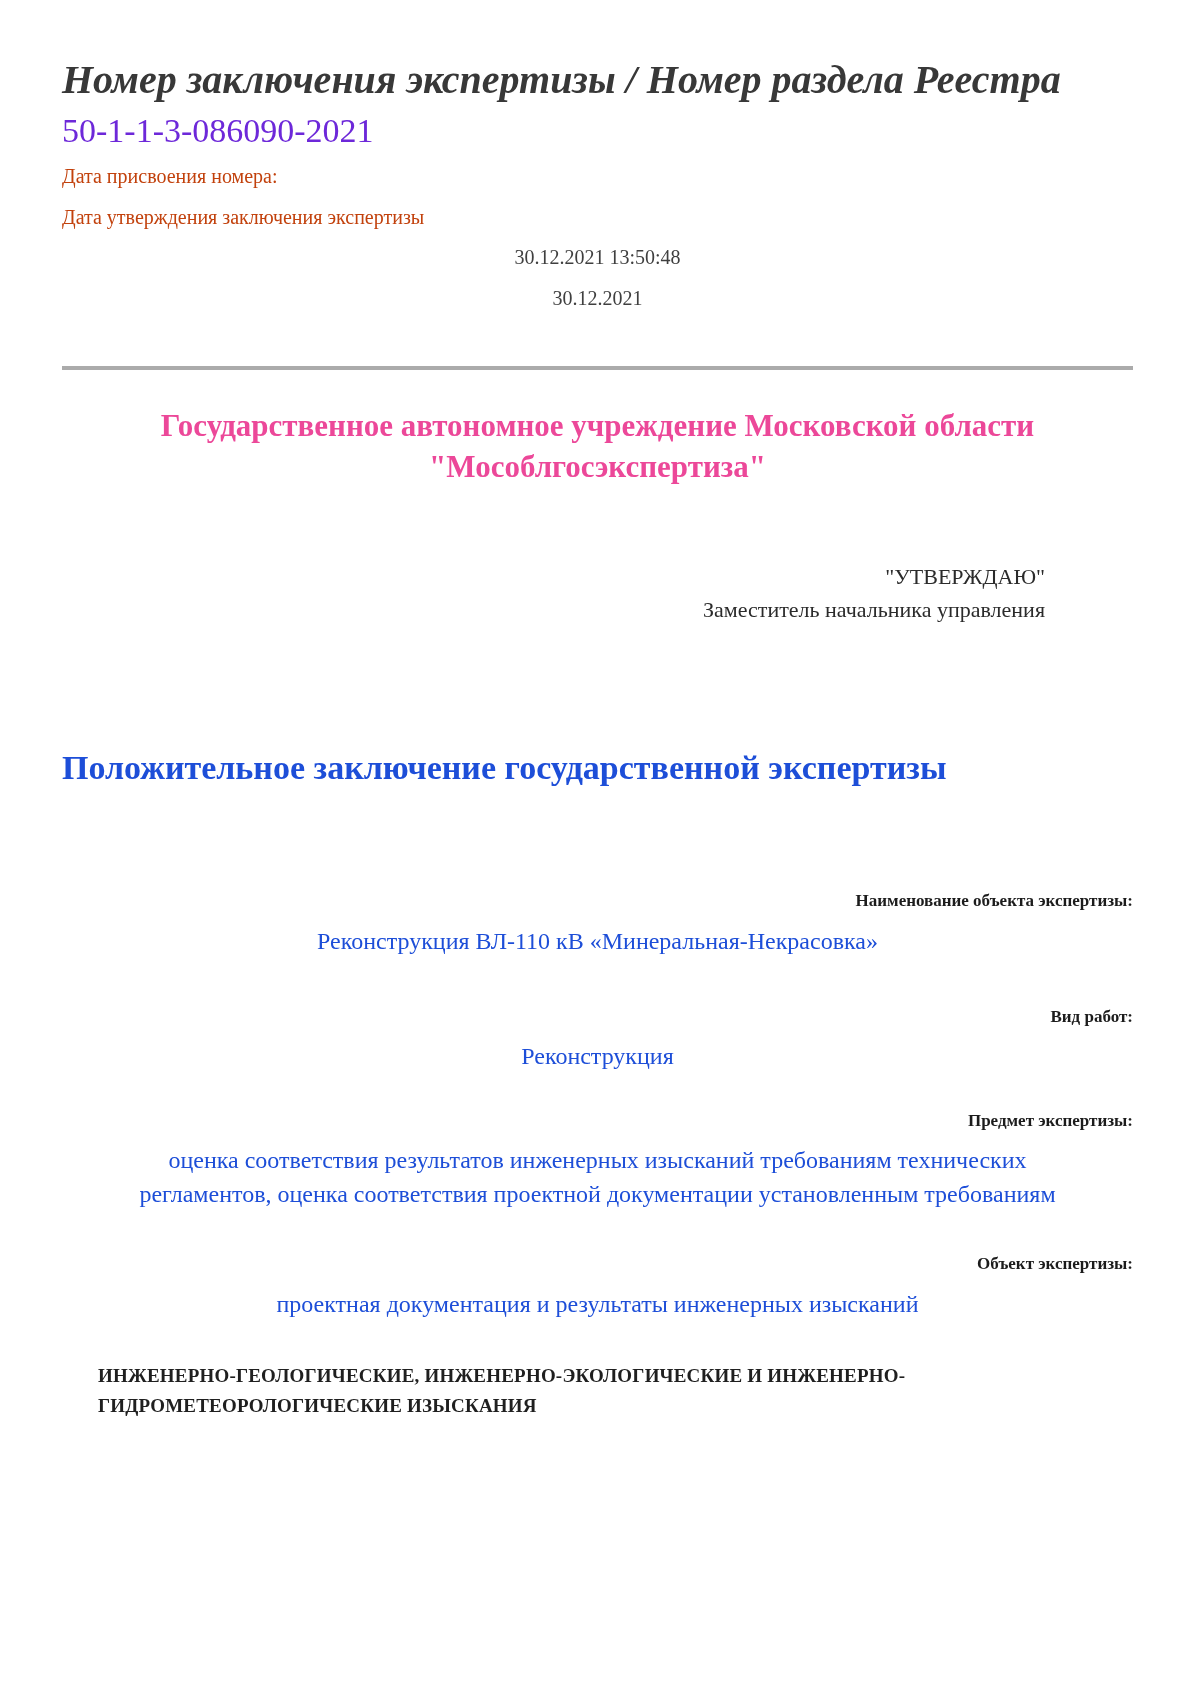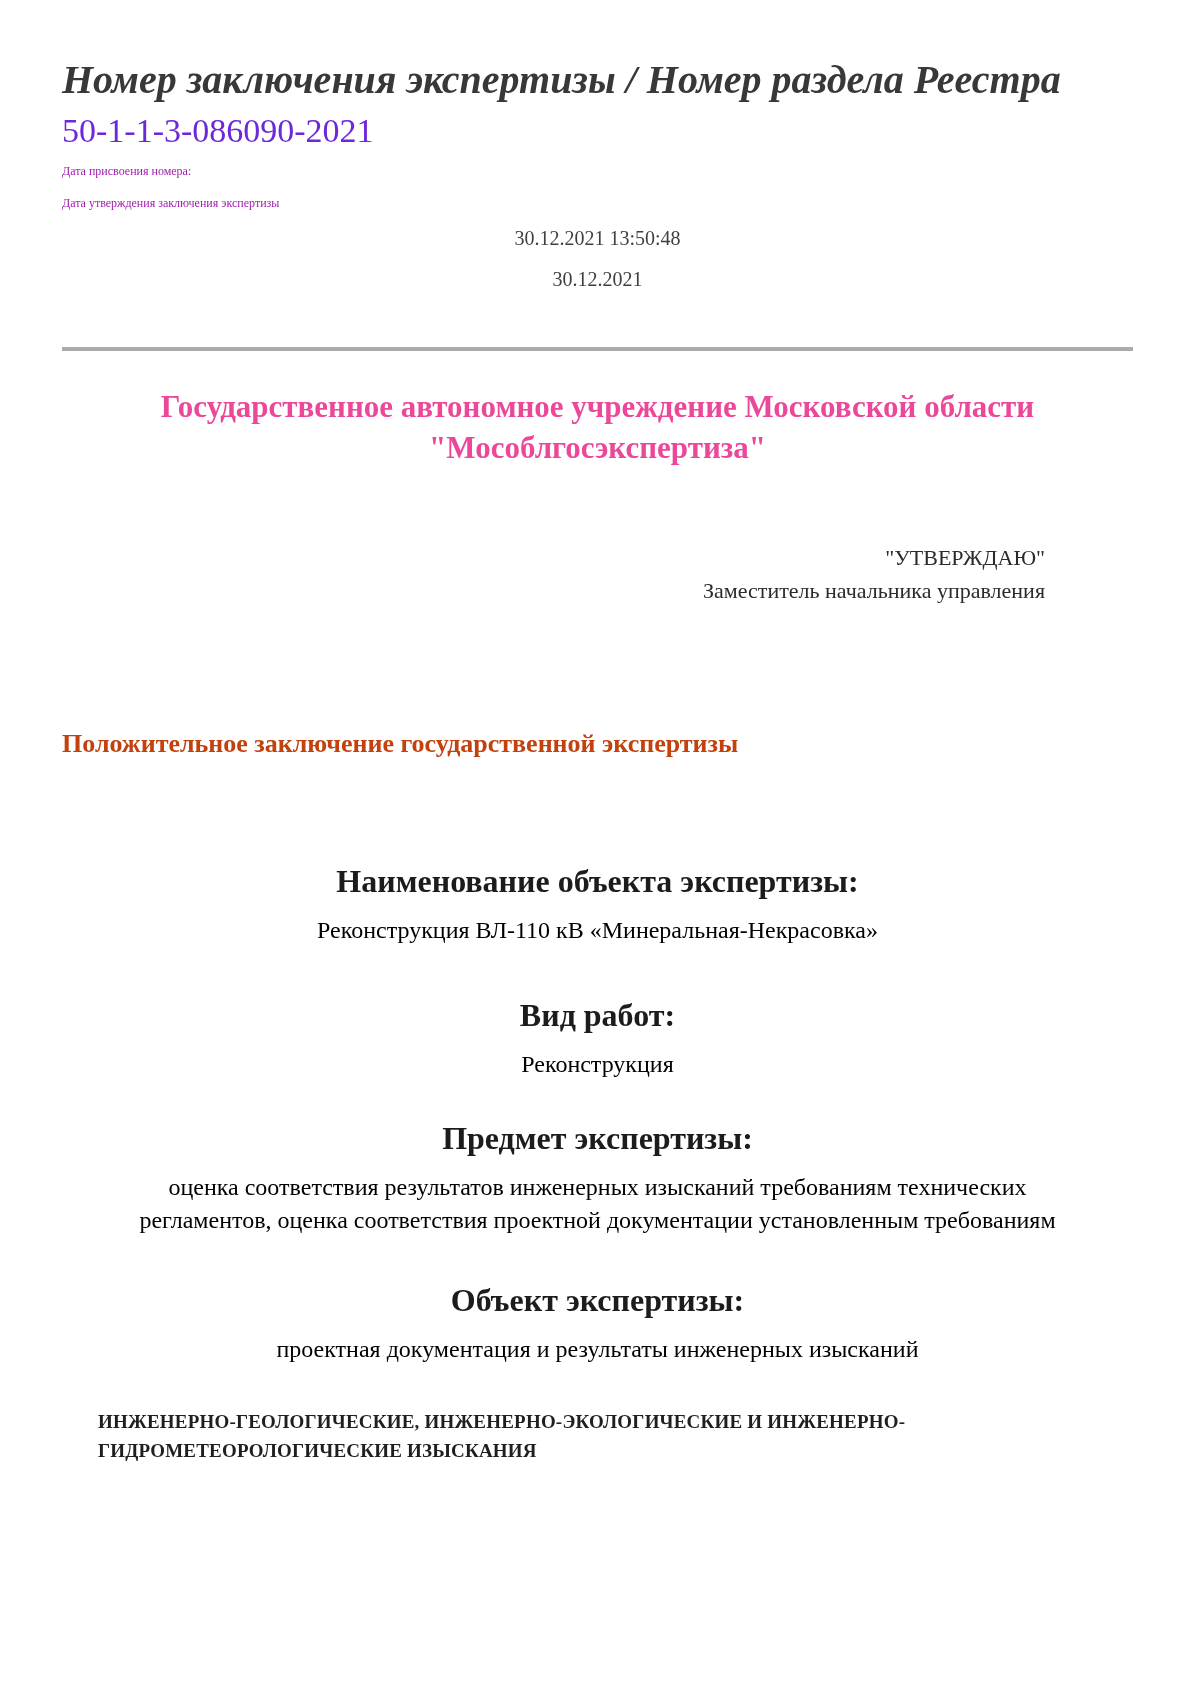--- a/index.html
+++ b/index.html
@@ -25,23 +25,23 @@
     color: #383838;
     font-style: italic;
   }
   .reg-number {
     margin-top: 6px;
     font-size: 34px;
     line-height: 1.15;
     color: #6d28d9;
   }
   .label {
-    font-size: 12px;
+    font-size: 20px;
     line-height: 1.2;
-    color: #a21caf;
+    color: #c2410c;
   }
   .label-assign { margin-top: 14px; }
   .label-approve { margin-top: 17px; }
   .value {
     font-size: 20px;
     line-height: 1.2;
     color: #3f3f3f;
     text-align: center;
   }
   .value-assign { margin-top: 16px; }
@@ -66,42 +66,43 @@
   .org .org-short { display: block; }
   .approve-block {
     margin: 72px 88px 0 0;
     text-align: right;
     font-size: 22px;
     line-height: 1.5;
     color: #2b2b2b;
   }
   .conclusion-title {
     margin: 120px 0 0 0;
-    font-size: 26px;
+    font-size: 34px;
     font-weight: bold;
     line-height: 1.3;
-    color: #c2410c;
+    color: #1d4ed8;
   }
   .section { text-align: center; }
   .sec-heading {
-    font-size: 32px;
+    font-size: 17px;
     font-weight: bold;
     line-height: 1.25;
     color: #1c1c1c;
+    text-align: right;
   }
   .sec-1 .sec-heading { margin-top: 100px; }
   .sec-2 .sec-heading { margin-top: 48px; }
   .sec-3 .sec-heading { margin-top: 42px; }
   .sec-4 .sec-heading { margin-top: 36px; }
   .sec-text {
     margin: 13px auto 0 auto;
     max-width: 950px;
     font-size: 24px;
     line-height: 1.4;
-    color: #000000;
+    color: #1d4ed8;
   }
   .surveys {
     margin: 40px 0 0 36px;
     max-width: 920px;
     font-size: 19px;
     font-weight: bold;
     line-height: 1.55;
     letter-spacing: 0.2px;
     color: #1f1f1f;
   }

